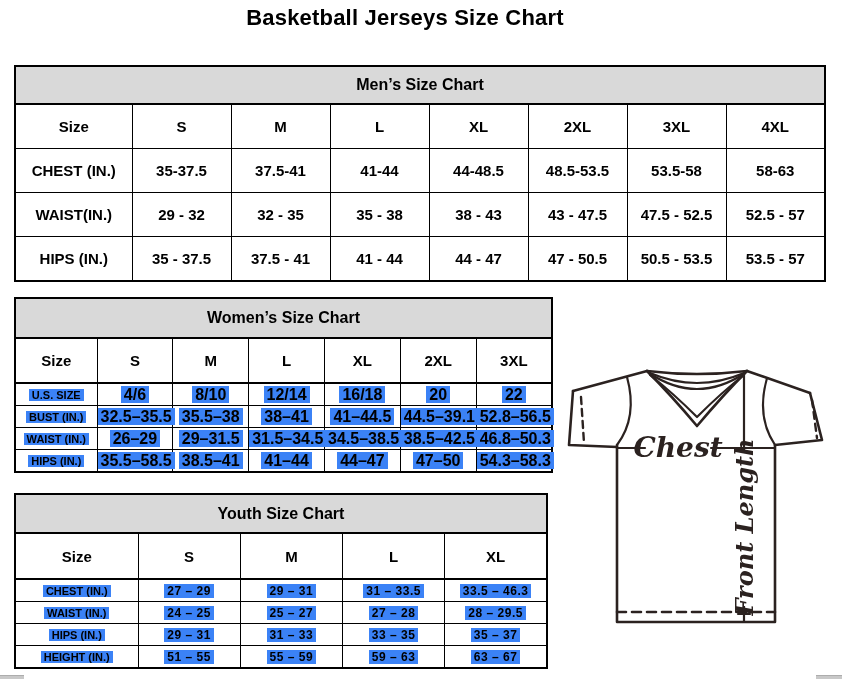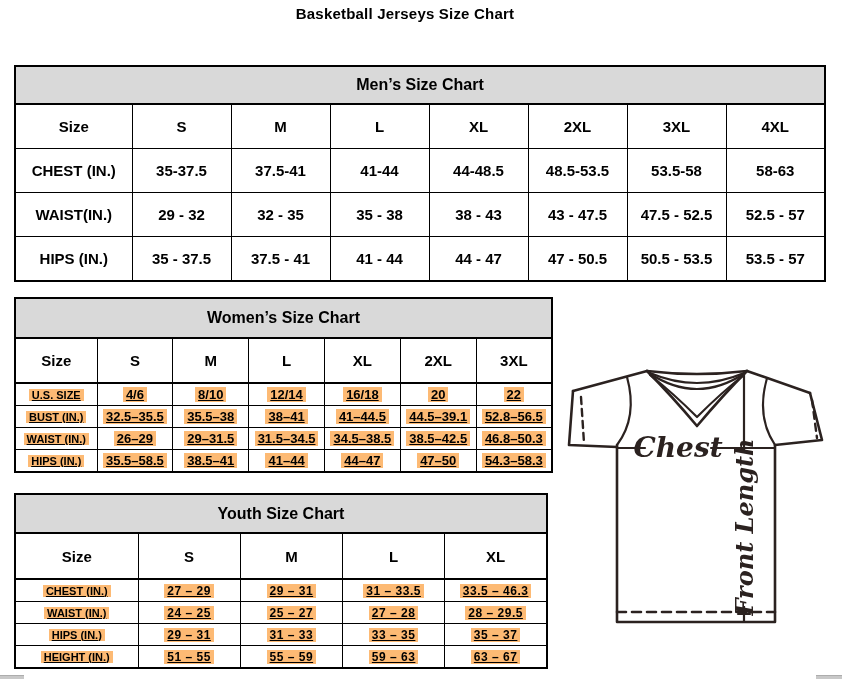--- a/index.html
+++ b/index.html
@@ -3,21 +3,21 @@
 <meta charset="utf-8">
 <style>
   html,body{margin:0;padding:0;}
   body{
     width:843px;height:679px;position:relative;background:#ffffff;
     font-family:"Liberation Sans","DejaVu Sans",sans-serif;color:#000;
     overflow:hidden;
   }
   .page-title{
     position:absolute;top:5px;left:0;width:810px;text-align:center;
-    font-size:15px;font-weight:bold;letter-spacing:0.2px;
+    font-size:22px;font-weight:bold;letter-spacing:0.2px;
   }
   table.size-table{
     position:absolute;border-collapse:collapse;table-layout:fixed;
     background:#fff;border:2px solid #000;font-weight:bold;padding-left:26px;
   }
   table.size-table td{
     border:1px solid #000;text-align:center;vertical-align:middle;padding:0;
     white-space:nowrap;
   }
   tr.band td{
@@ -25,29 +25,29 @@
   }
   
   #men{top:65px;left:14px;width:812px;}
   #men tr.band td{height:36px;}
   #men tr.head td{height:43px;font-size:15px;}
   #men tr.data td{height:43px;font-size:15px;}
   
   #women{top:297px;left:14px;width:539px;border-radius:21px;}
   #women tr.band td{height:38px;}
   #women tr.head td{height:43px;font-size:15px;border-bottom:2px solid #000;}
-  #women tr.data td{height:21px;font-size:13px;}
+  #women tr.data td{height:21px;font-size:16px;}
   #women tr.data td.rowlabel{font-size:11px;}
   
   #youth{top:493px;left:14px;width:534px;}
   #youth tr.band td{height:37px;}
   #youth tr.head td{height:44px;font-size:15px;border-bottom:2px solid #000;}
   #youth tr.data td{height:21px;font-size:12px;letter-spacing:0.5px;}
   #youth tr.data td.rowlabel{font-size:11px;letter-spacing:0;}
-  .hl{background:#fdba74;padding:0 3px;text-decoration:underline;}
+  .hl{background:#3b82f6;padding:0 3px;}
   
   #jersey{position:absolute;left:558px;top:362px;width:285px;height:270px;}
   
   .scroll-frag{position:absolute;height:4px;background:#c8c8c8;border-top:1px solid #adadad;}
   #frag-left{left:0;top:675px;width:24px;}
   #frag-right{left:816px;top:675px;width:26px;}
 </style>
 </head>
 <body>
 

